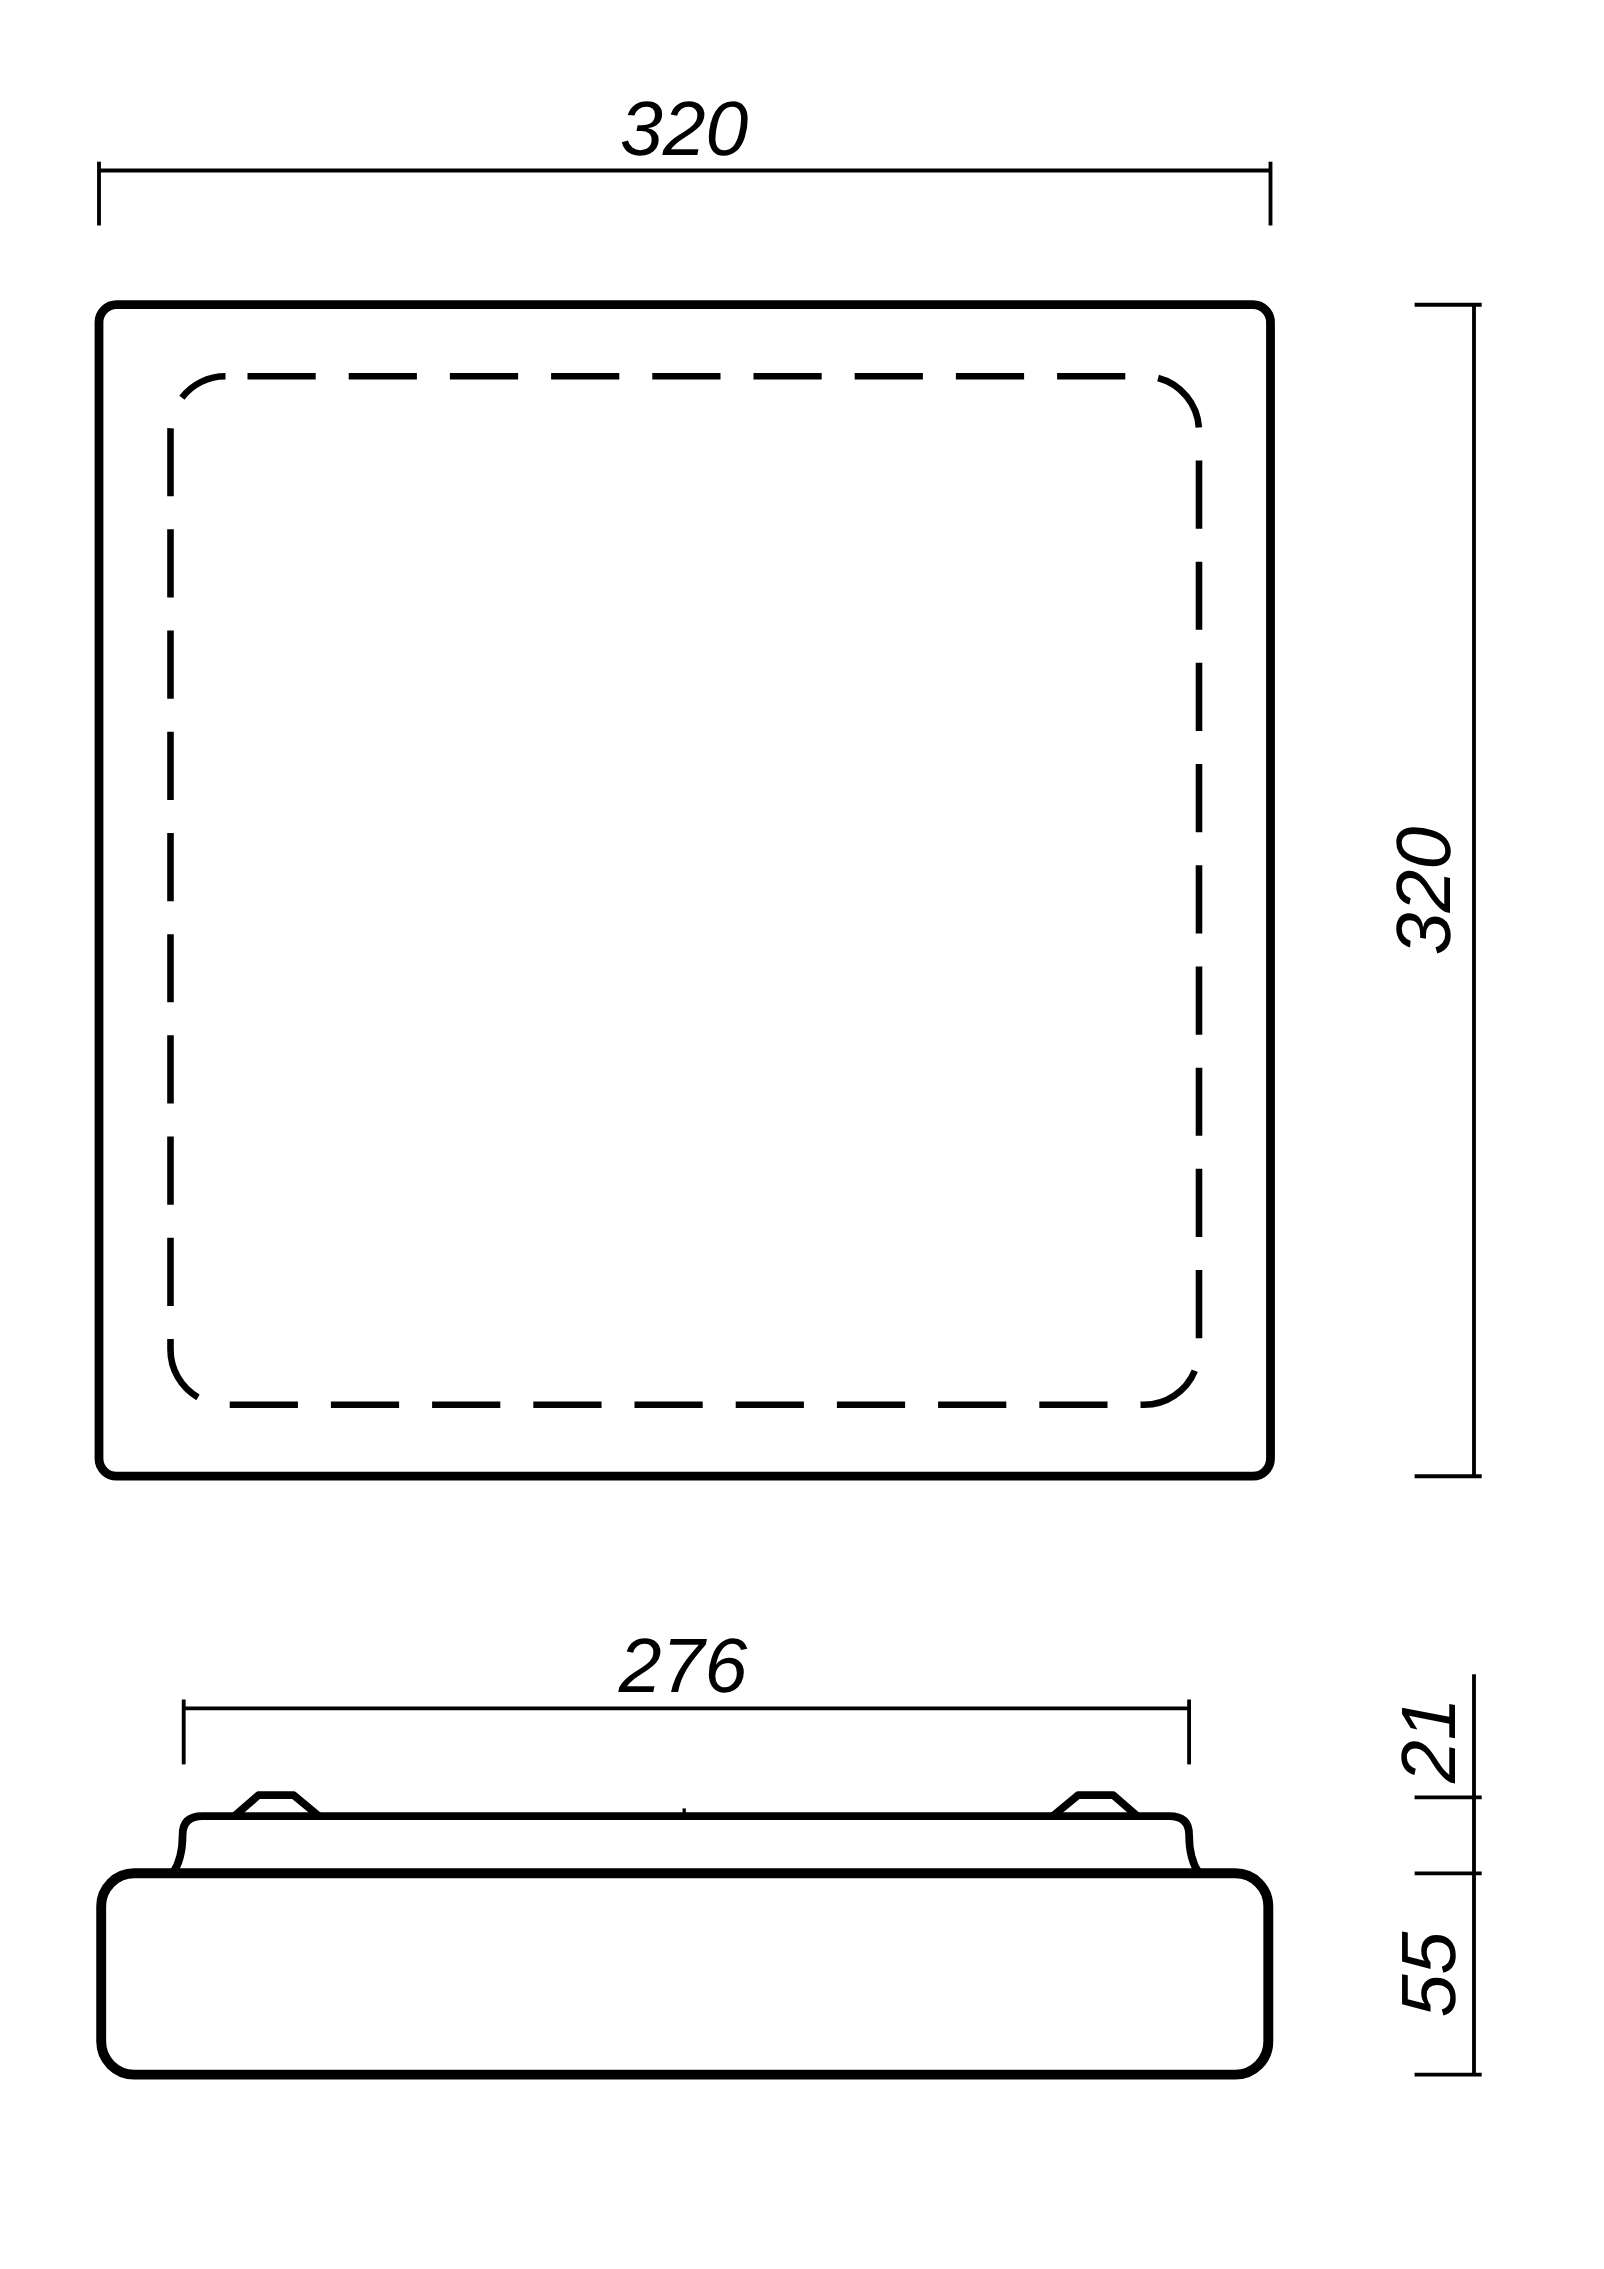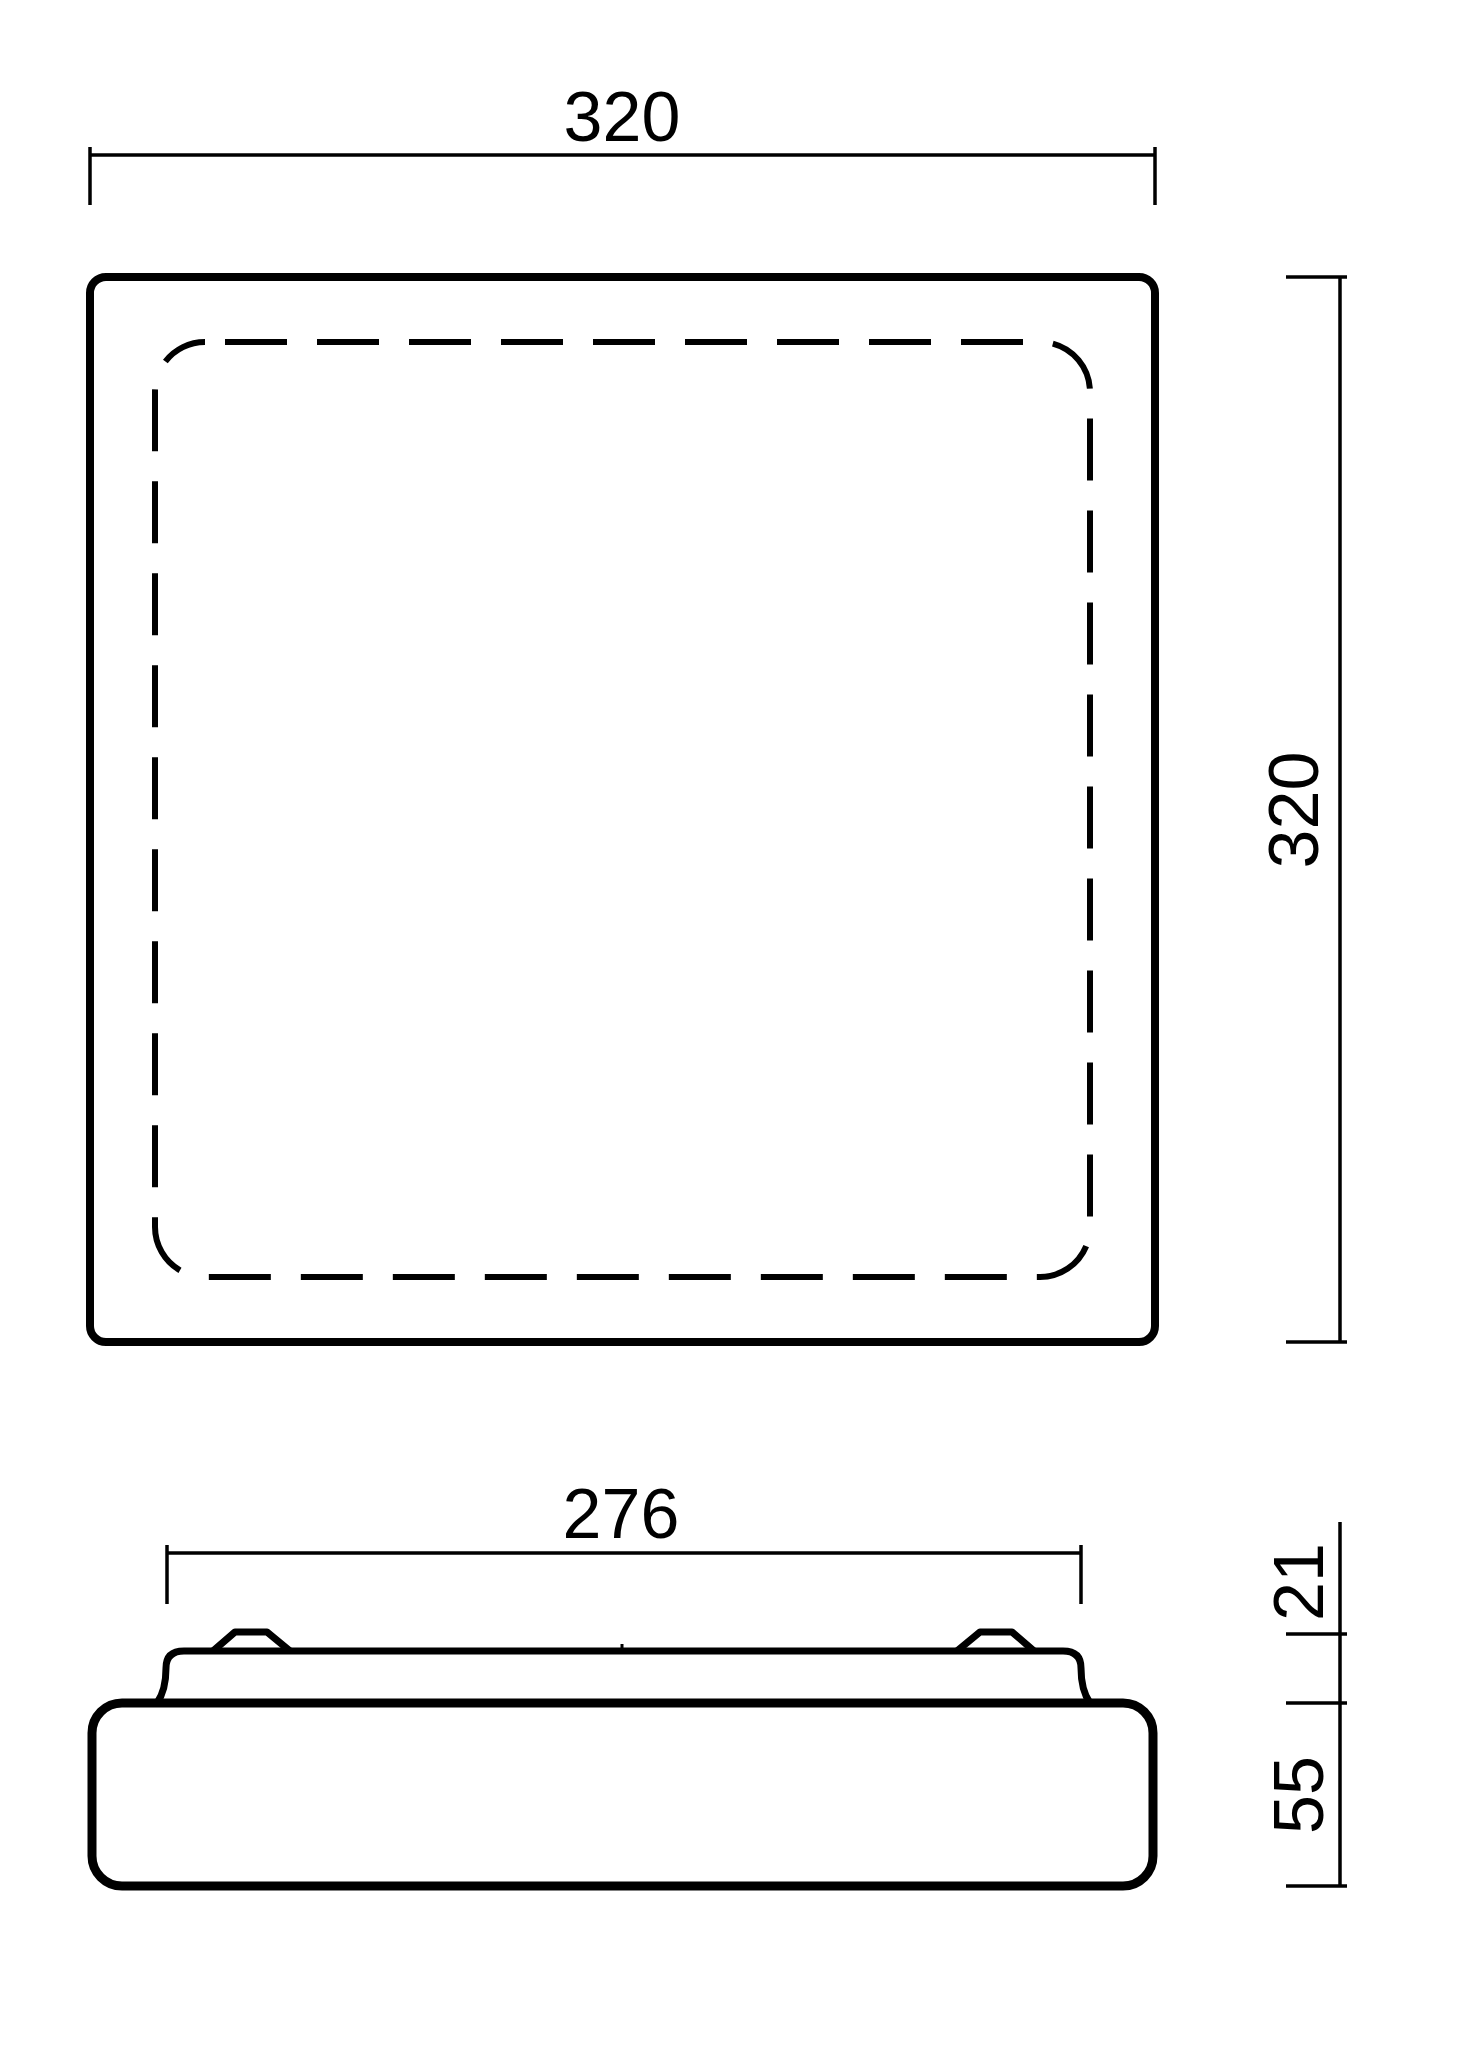--- a/index.html
+++ b/index.html
@@ -6,20 +6,21 @@
     margin: 0;
     padding: 0;
     background: #ffffff;
   }
   .page {
     width: 1458px;
     height: 2063px;
     background: #ffffff;
     position: relative;
     font-family: "Liberation Sans", sans-serif;
+    font-style: italic;
   }
   svg { display: block; }
   .dim-text {
     font-family: "Liberation Sans", sans-serif;
     font-size: 70px;
     fill: #000000;
   }
   .outline { stroke: #000000; fill: none; }
 </style>
 </head>

